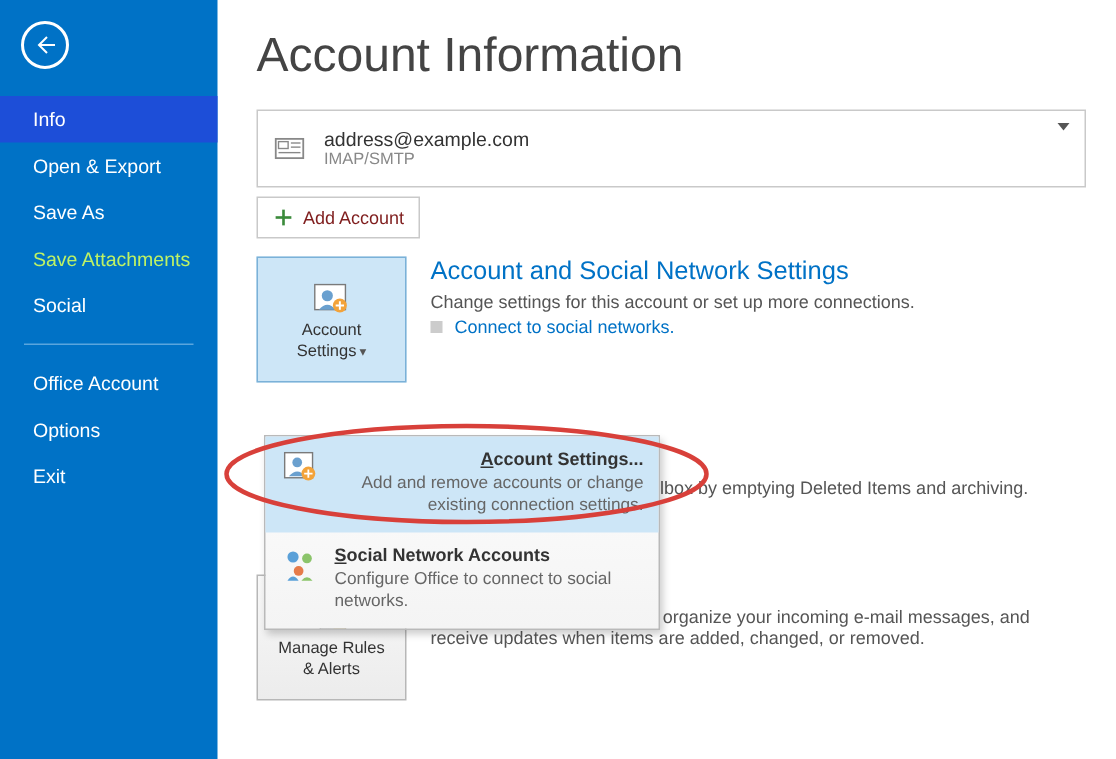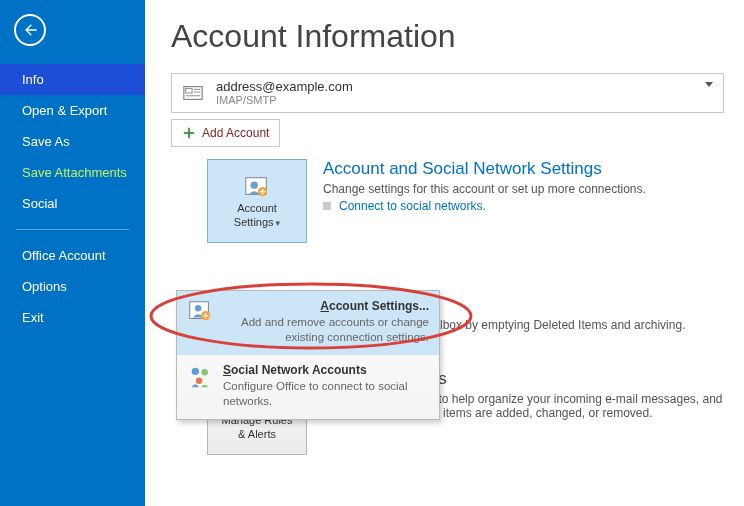--- a/index.html
+++ b/index.html
@@ -13,35 +13,35 @@
   .side-item { padding:8px 0 8px 22px; cursor:pointer; }
   .side-item.selected { background:#1d4ed8; }
   .side-item.disabled { color:#bef264; cursor:default; }
   .side-sep { border-top:1px solid #5aa5dd; margin:10px 16px 10px 16px; }
 
   
   .main { flex:1; padding:18px 20px 0 26px; position:relative; }
   h1.title { font-size:32px; font-weight:300; color:#444; margin-bottom:18px; }
 
   
-  .acct-bar { width:553px; height:40px; border:1px solid #c9c9c9; display:flex; align-items:center; padding:0 10px 0 8px; gap:10px; position:relative; }
+  .acct-bar { width:553px; height:52px; border:1px solid #c9c9c9; display:flex; align-items:center; padding:0 10px 0 8px; gap:10px; position:relative; }
   .acct-bar .ico { width:26px; height:26px; display:flex; align-items:center; justify-content:center; }
   .acct-bar .ico svg { width:22px; height:22px; }
   .acct-text .addr { font-size:13px; color:#333; line-height:1.15; }
   .acct-text .proto { font-size:11px; color:#888; }
   .acct-bar .drop { position:absolute; right:10px; top:8px; width:0;height:0;border-left:4px solid transparent;border-right:4px solid transparent;border-top:5px solid #555; }
 
   .add-btn { margin-top:6px; height:28px; border:1px solid #c9c9c9; background:#fff; display:inline-flex; align-items:center; gap:6px; padding:0 10px; font-size:12px; color:#7f1d1d; cursor:pointer; }
   .add-btn .plus { width:14px;height:14px; display:flex;align-items:center;justify-content:center; }
   .add-btn .plus svg { width:14px; height:14px; }
 
   
   .rows { margin-top:12px; }
   .row { display:flex; align-items:flex-start; }
-  .tile { width:100px; height:84px; border:1px solid #b7b7b7; background:linear-gradient(#f8f8f8,#ececec); display:flex; flex-direction:column; align-items:center; justify-content:center; font-size:11px; color:#333; cursor:pointer; text-align:center; gap:2px; padding:4px 2px;margin-left:36px; }
+  .tile { width:100px; height:84px; border:1px solid #b7b7b7; background:linear-gradient(#f8f8f8,#ececec); display:flex; flex-direction:column; align-items:center; justify-content:center; font-size:11px; color:#333; cursor:pointer; text-align:center; gap:2px; padding:4px 2px; }
   .tile.selected { background:#cde6f7; border-color:#7bb1d8; }
   .tile .ico { width:30px; height:26px; }
   .tile .caret { font-size:9px; color:#555; margin-left:2px; }
   .rowtext { margin-left:16px; flex:1; }
   .rowtext h3 { font-size:17px; font-weight:400; color:#0072c6; margin-bottom:3px; }
   .rowtext p { font-size:12px; color:#555; margin-bottom:3px; }
   .rowtext .bullet { font-size:12px; color:#555; display:flex; align-items:center; gap:8px; }
   .rowtext .bullet .sq { width:8px;height:8px;background:#ccc; display:inline-block; }
 
   .spacer { height:58px; }

